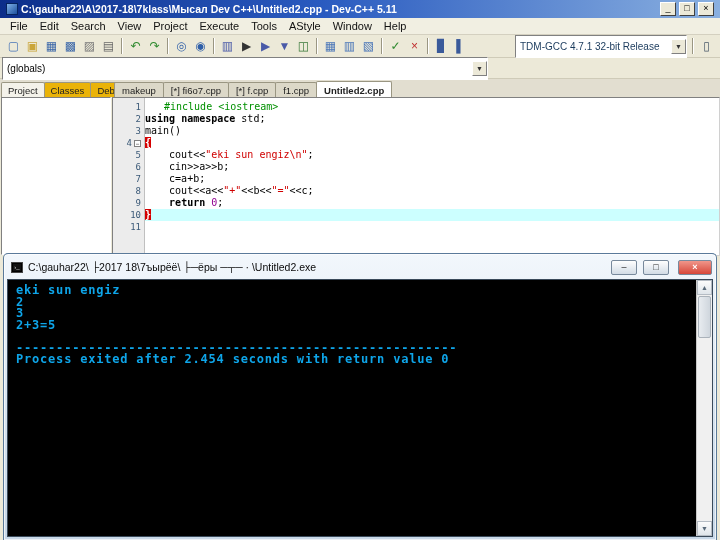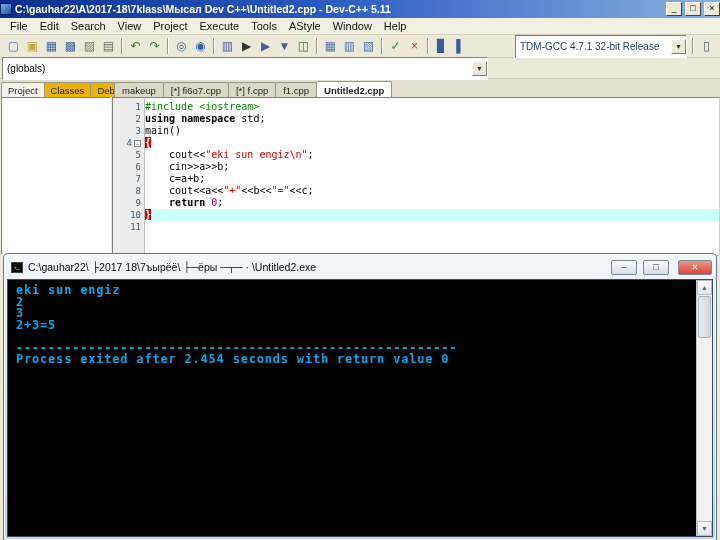--- a/index.html
+++ b/index.html
@@ -2,21 +2,21 @@
 <html><head>
 <meta charset="utf-8">
 <style>
   * { margin:0; padding:0; box-sizing:border-box; }
   html,body { width:720px; height:540px; overflow:hidden; background:#9aa8b8; }
   body { font-family:"Liberation Sans", sans-serif; position:relative; }
 
   
   .devwin { position:absolute; inset:0; background:#ece9d8; }
   .titlebar { height:18px; background:linear-gradient(90deg,#0c2e8a 0%,#2a5bc0 45%,#8ab0e0 100%);
-    display:flex; align-items:center; padding:0 0; gap:3px; }
+    display:flex; align-items:center; padding:0 6px; gap:3px; }
   .appicon { width:12px; height:12px; background:linear-gradient(135deg,#7fb2e8,#1c4f9c); border:1px solid #06245e; }
   .title { color:#fff; font-size:10.5px; font-weight:bold; flex:1; white-space:nowrap; overflow:hidden; }
   .winbtn { width:16px; height:14px; background:#ece9d8; border:1px solid; border-color:#fff #404040 #404040 #fff;
     font-size:9px; line-height:11px; text-align:center; color:#000; cursor:default; }
 
   .menubar { height:17px; background:#f1efe2; border-bottom:1px solid #d4d0c0; display:flex; align-items:center; padding-left:4px; }
   .menu-item { font-size:11px; padding:1px 6px; color:#111; }
 
   .toolbar { height:23px; background:#ece9d8; border-bottom:1px solid #cfcbb8; display:flex; align-items:center; padding:0 4px; }
   .tb-icons { display:flex; align-items:center; flex:1; }
@@ -49,21 +49,21 @@
   .left-panel { width:110px; background:#fff; border:1px solid; border-color:#808080 #fff #fff #808080; margin:0 1px 1px 1px; }
   .editor { flex:1; background:#fff; border:1px solid; border-color:#808080 #d0d0d0 #d0d0d0 #808080; display:flex; overflow:hidden; }
   .gutter { width:32px; background:#ececec; border-right:1px solid #c0c0c0; padding-top:3px; }
   .ln-row { height:12px; display:flex; align-items:center; justify-content:flex-end; padding-right:3px; gap:2px; }
   .ln { font:9px "DejaVu Sans Mono", monospace; color:#3c5a78; }
   .fold { width:7px; height:7px; border:1px solid #808080; background:#fff; font:6px/5px "DejaVu Sans Mono",monospace; text-align:center; color:#333; }
   .code { flex:1; padding-top:3px; overflow:hidden; }
   .code-line { height:12px; line-height:12px; font:10px "DejaVu Sans Mono", monospace; white-space:pre; color:#000; }
   .code-line span { white-space:pre; }
   .code-line.cur { background:#ccffff; }
-  .c-pp { color:#009000; }
+  .c-pp { color:#009000;padding-left:19px; }
   .c-kw { font-weight:bold; color:#000; }
   .c-id { color:#000; }
   .c-str { color:#d00000; }
   .c-num { color:#900090; }
   .c-brace { color:#fff; background:#d40000; font-weight:bold; }
 
   
   .conwin { position:absolute; left:3px; right:3px; top:253px; bottom:0;
     border:1px solid #5a7a9a; border-bottom:none; border-radius:5px 5px 0 0;
     background:linear-gradient(#f2f7fc,#d5e2ee 60%,#c8d8e8); box-shadow:inset 0 0 0 1px rgba(255,255,255,0.65);

